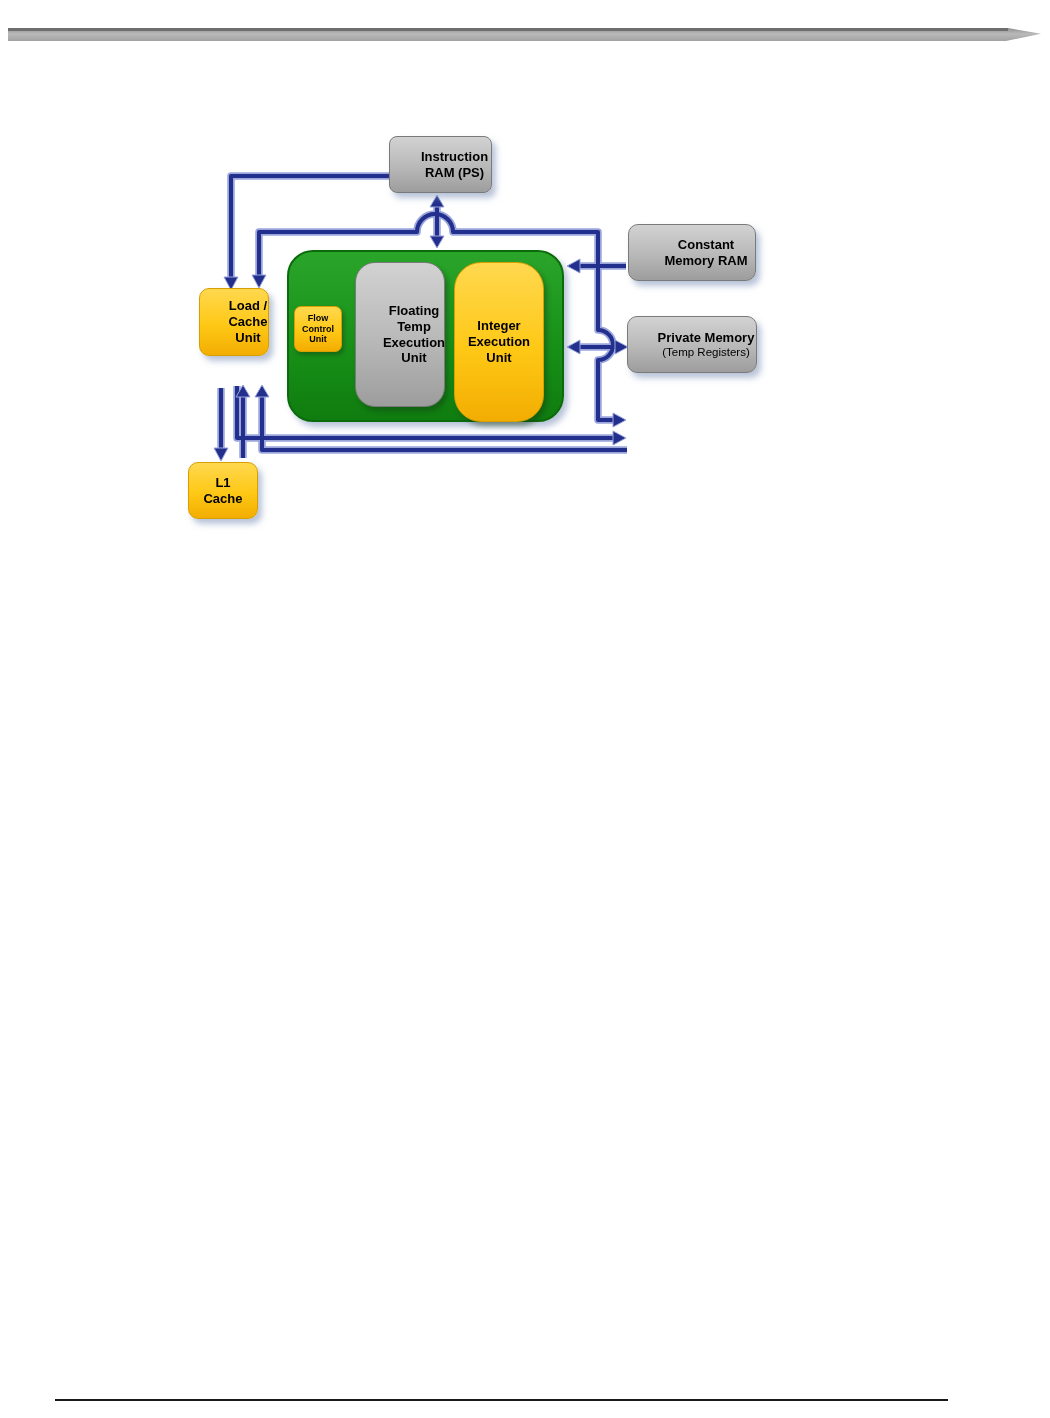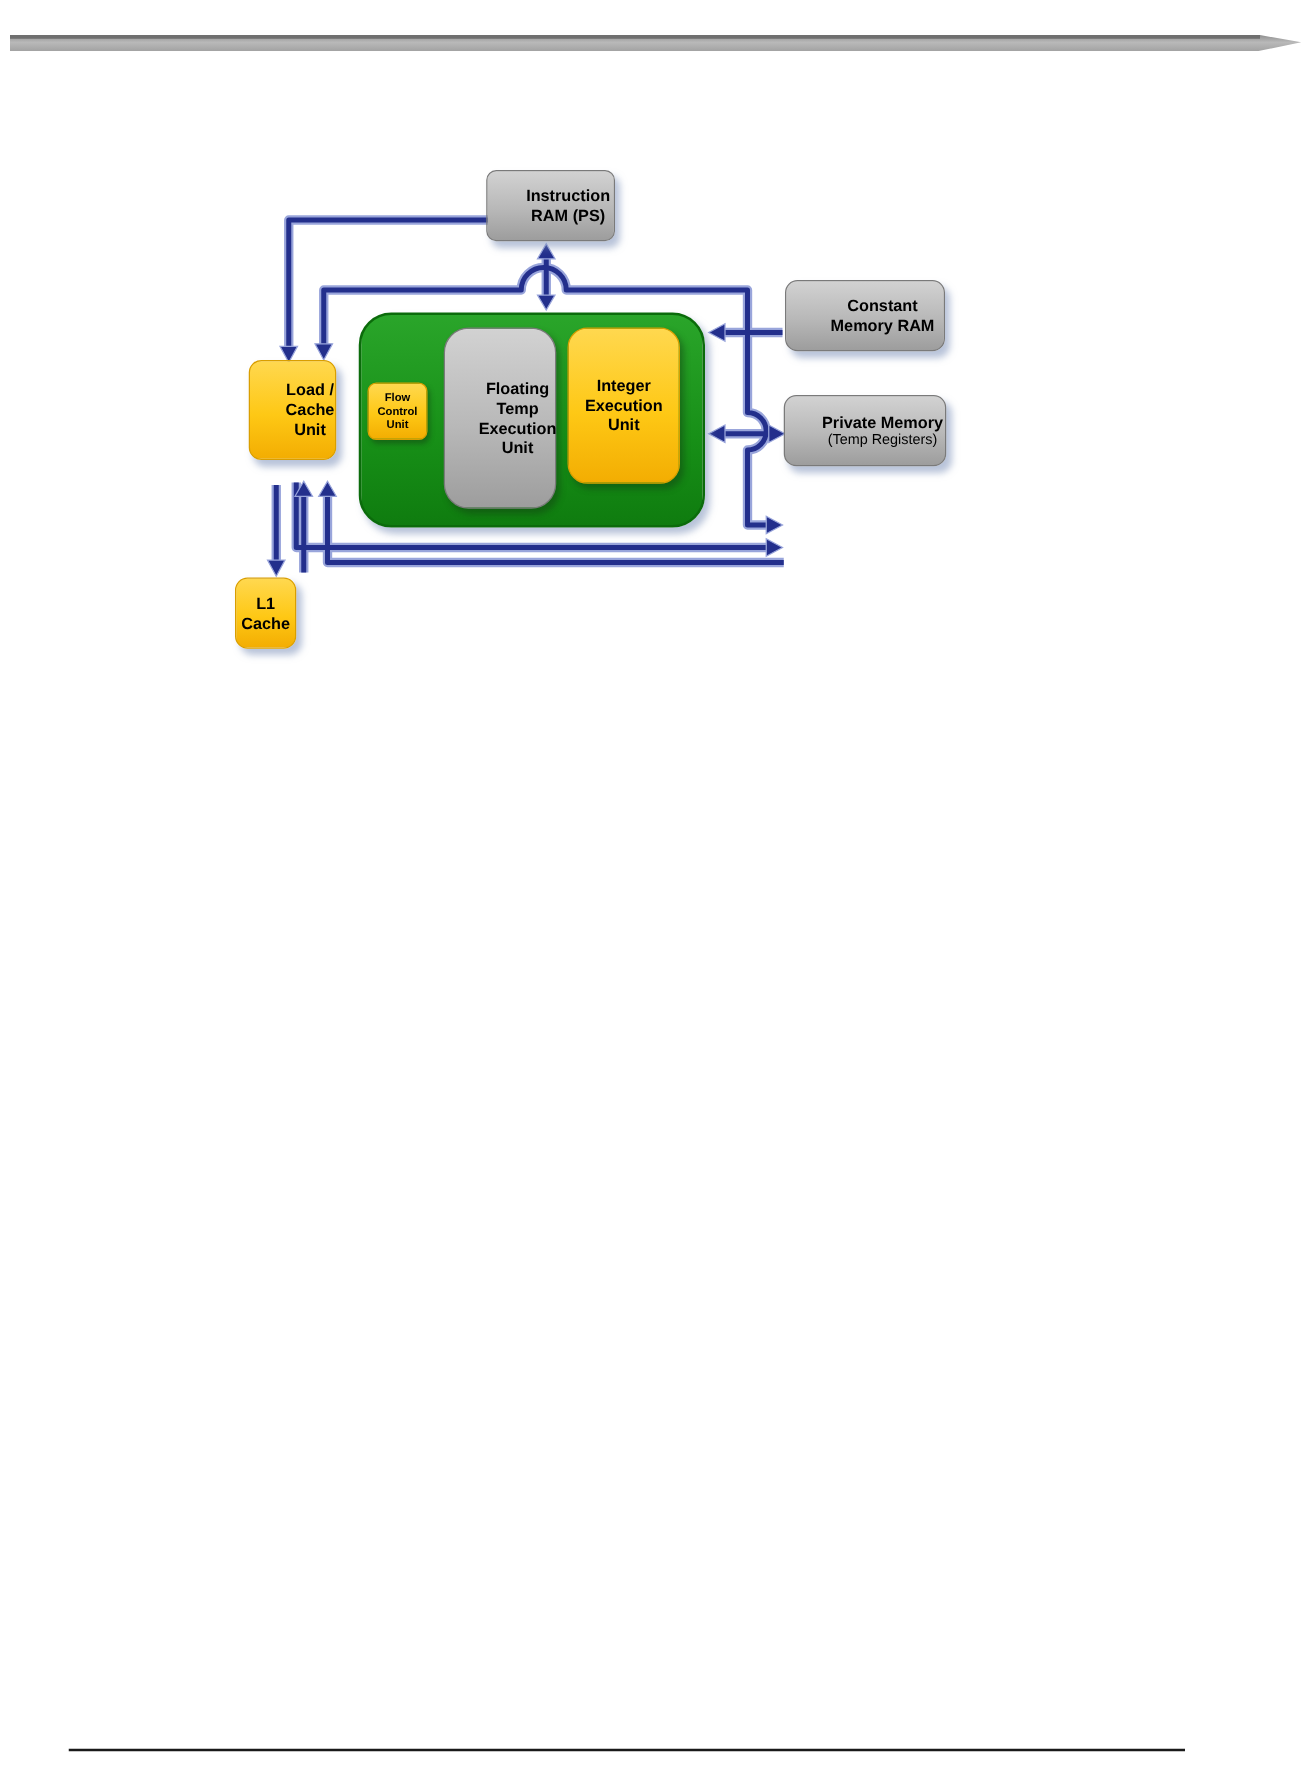--- a/index.html
+++ b/index.html
@@ -37,23 +37,23 @@
     border:1px solid #d99e00;
   }
   .green{
     background:linear-gradient(180deg,#2aa52a 0%,#178f17 60%,#0f7c0f 100%);
     border:2px solid #0b6b0b;
   }
   #node-instruction-ram{left:389px;top:136px;width:103px;height:57px;border-radius:8px;}
   #node-core{left:287px;top:250px;width:277px;height:172px;border-radius:26px;}
   #node-flow-control{left:294px;top:306px;width:48px;height:46px;border-radius:7px;font-size:9px;line-height:1.2;box-shadow:2px 3px 4px rgba(20,60,20,.45);}
   #node-fp-unit{left:355px;top:262px;width:90px;height:145px;border-radius:20px;box-shadow:3px 4px 5px rgba(20,60,20,.45);}
-  #node-int-unit{left:454px;top:262px;width:90px;height:125px;border-radius:16px;box-shadow:3px 4px 5px rgba(20,60,20,.45);text-align:right;}
-  #node-load-store{left:199px;top:288px;width:70px;height:80px;border-radius:10px;padding-left:28px;}
-  #node-l1-cache{left:188px;top:462px;width:49px;height:57px;border-radius:10px;}
+  #node-int-unit{left:454px;top:262px;width:90px;height:160px;border-radius:27px;box-shadow:3px 4px 5px rgba(20,60,20,.45);text-align:right;}
+  #node-load-store{left:199px;top:288px;width:70px;height:68px;border-radius:10px;padding-left:28px;}
+  #node-l1-cache{left:188px;top:462px;width:70px;height:57px;border-radius:10px;}
   #node-constant-mem{left:628px;top:224px;width:128px;height:57px;border-radius:10px;}
   #node-private-mem{left:627px;top:316px;width:130px;height:57px;border-radius:10px;}
   #node-global-mem{left:629px;top:390px;width:128px;height:68px;border-radius:12px;font-size:13.5px;}
   .subtitle{font-weight:normal;font-size:11.5px;}
 </style>
 </head>
 <body>
 
 <div id="page">
 

